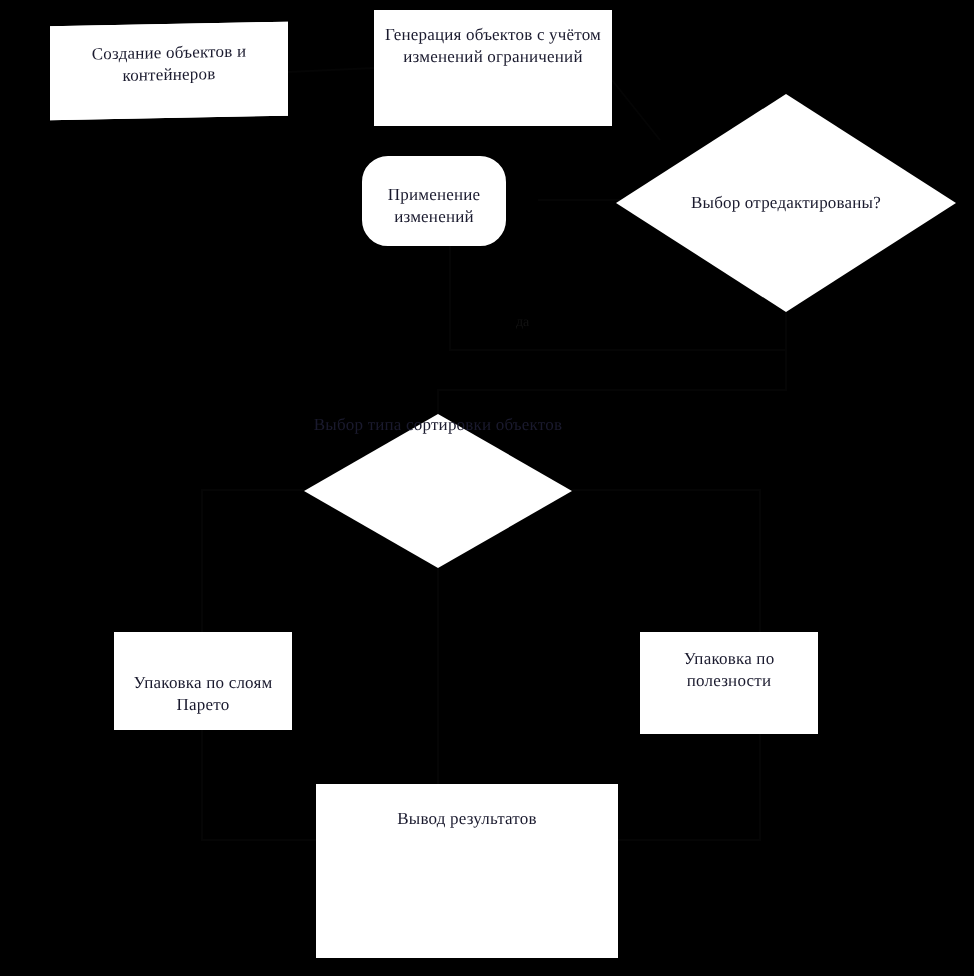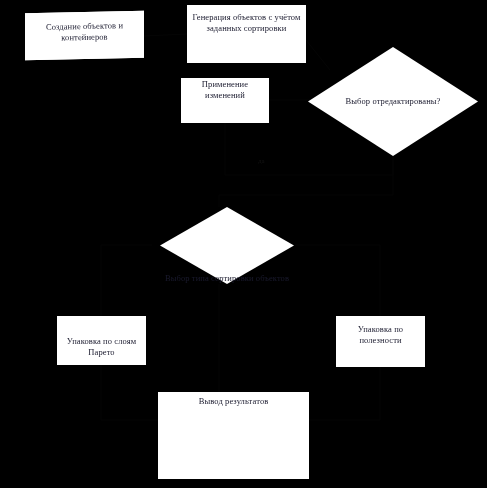--- a/index.html
+++ b/index.html
@@ -42,34 +42,35 @@
   #box-create {
     left: 25px; top: 12px; width: 119px; height: 47px;
     transform: skewY(-1.1deg);
     padding-top: 8px;
   }
   #box-generate {
     left: 187px; top: 5px; width: 119px; height: 58px;
     padding-top: 6px;
   }
   #box-apply {
-    left: 181px; top: 78px; width: 88px; height: 45px;
-    padding-top: 0;
+    left: 181px; top: 78px; width: 72px; height: 45px;
+    padding-top: 13px;
+    border-radius: 13px;
   }
   #box-pareto {
     left: 57px; top: 316px; width: 89px; height: 49px;
     padding-top: 19px;
   }
   #box-utility {
-    left: 336px; top: 316px; width: 89px; height: 51px;
+    left: 320px; top: 316px; width: 89px; height: 51px;
     padding-top: 7px;
   }
   #box-output {
     left: 158px; top: 392px; width: 151px; height: 87px;
-    padding-top: 3px;
+    padding-top: 11px;
   }
 
   
   .diamond {
     background: transparent;
   }
   .diamond .shape {
     position: absolute;
     inset: 0;
     background: #ffffff;
@@ -77,22 +78,22 @@
   }
   .diamond .txt {
     position: relative;
     z-index: 2;
   }
   #dia-edited {
     left: 308px; top: 47px; width: 170px; height: 109px;
     align-items: center;
   }
   #dia-sorttype {
-    left: 160px; top: 207px; width: 134px; height: 77px;
-    align-items: flex-end;
+    left: 152px; top: 207px; width: 134px; height: 77px;
+    align-items: flex-start;
   }
 
   
   #links {
     position: absolute;
     left: 0; top: 0;
     width: 487px; height: 488px;
     pointer-events: none;
   }
   #links line, #links polyline, #links path {
@@ -129,21 +130,21 @@
     <polyline points="219,284 219,392"></polyline>
   </svg>
 
   <div class="edge-label" id="label-yes">да</div>
 
   <div class="node box" id="box-create">
     <span class="txt">Создание объектов и контейнеров</span>
   </div>
 
   <div class="node box" id="box-generate">
-    <span class="txt">Генерация объектов с учётом заданных сортировки</span>
+    <span class="txt">Генерация объектов с учётом изменений ограничений</span>
   </div>
 
   <div class="node box" id="box-apply">
     <span class="txt">Применение изменений</span>
   </div>
 
   <div class="node diamond" id="dia-edited">
     <span class="shape"></span>
     <span class="txt">Выбор отредактированы?</span>
   </div>

